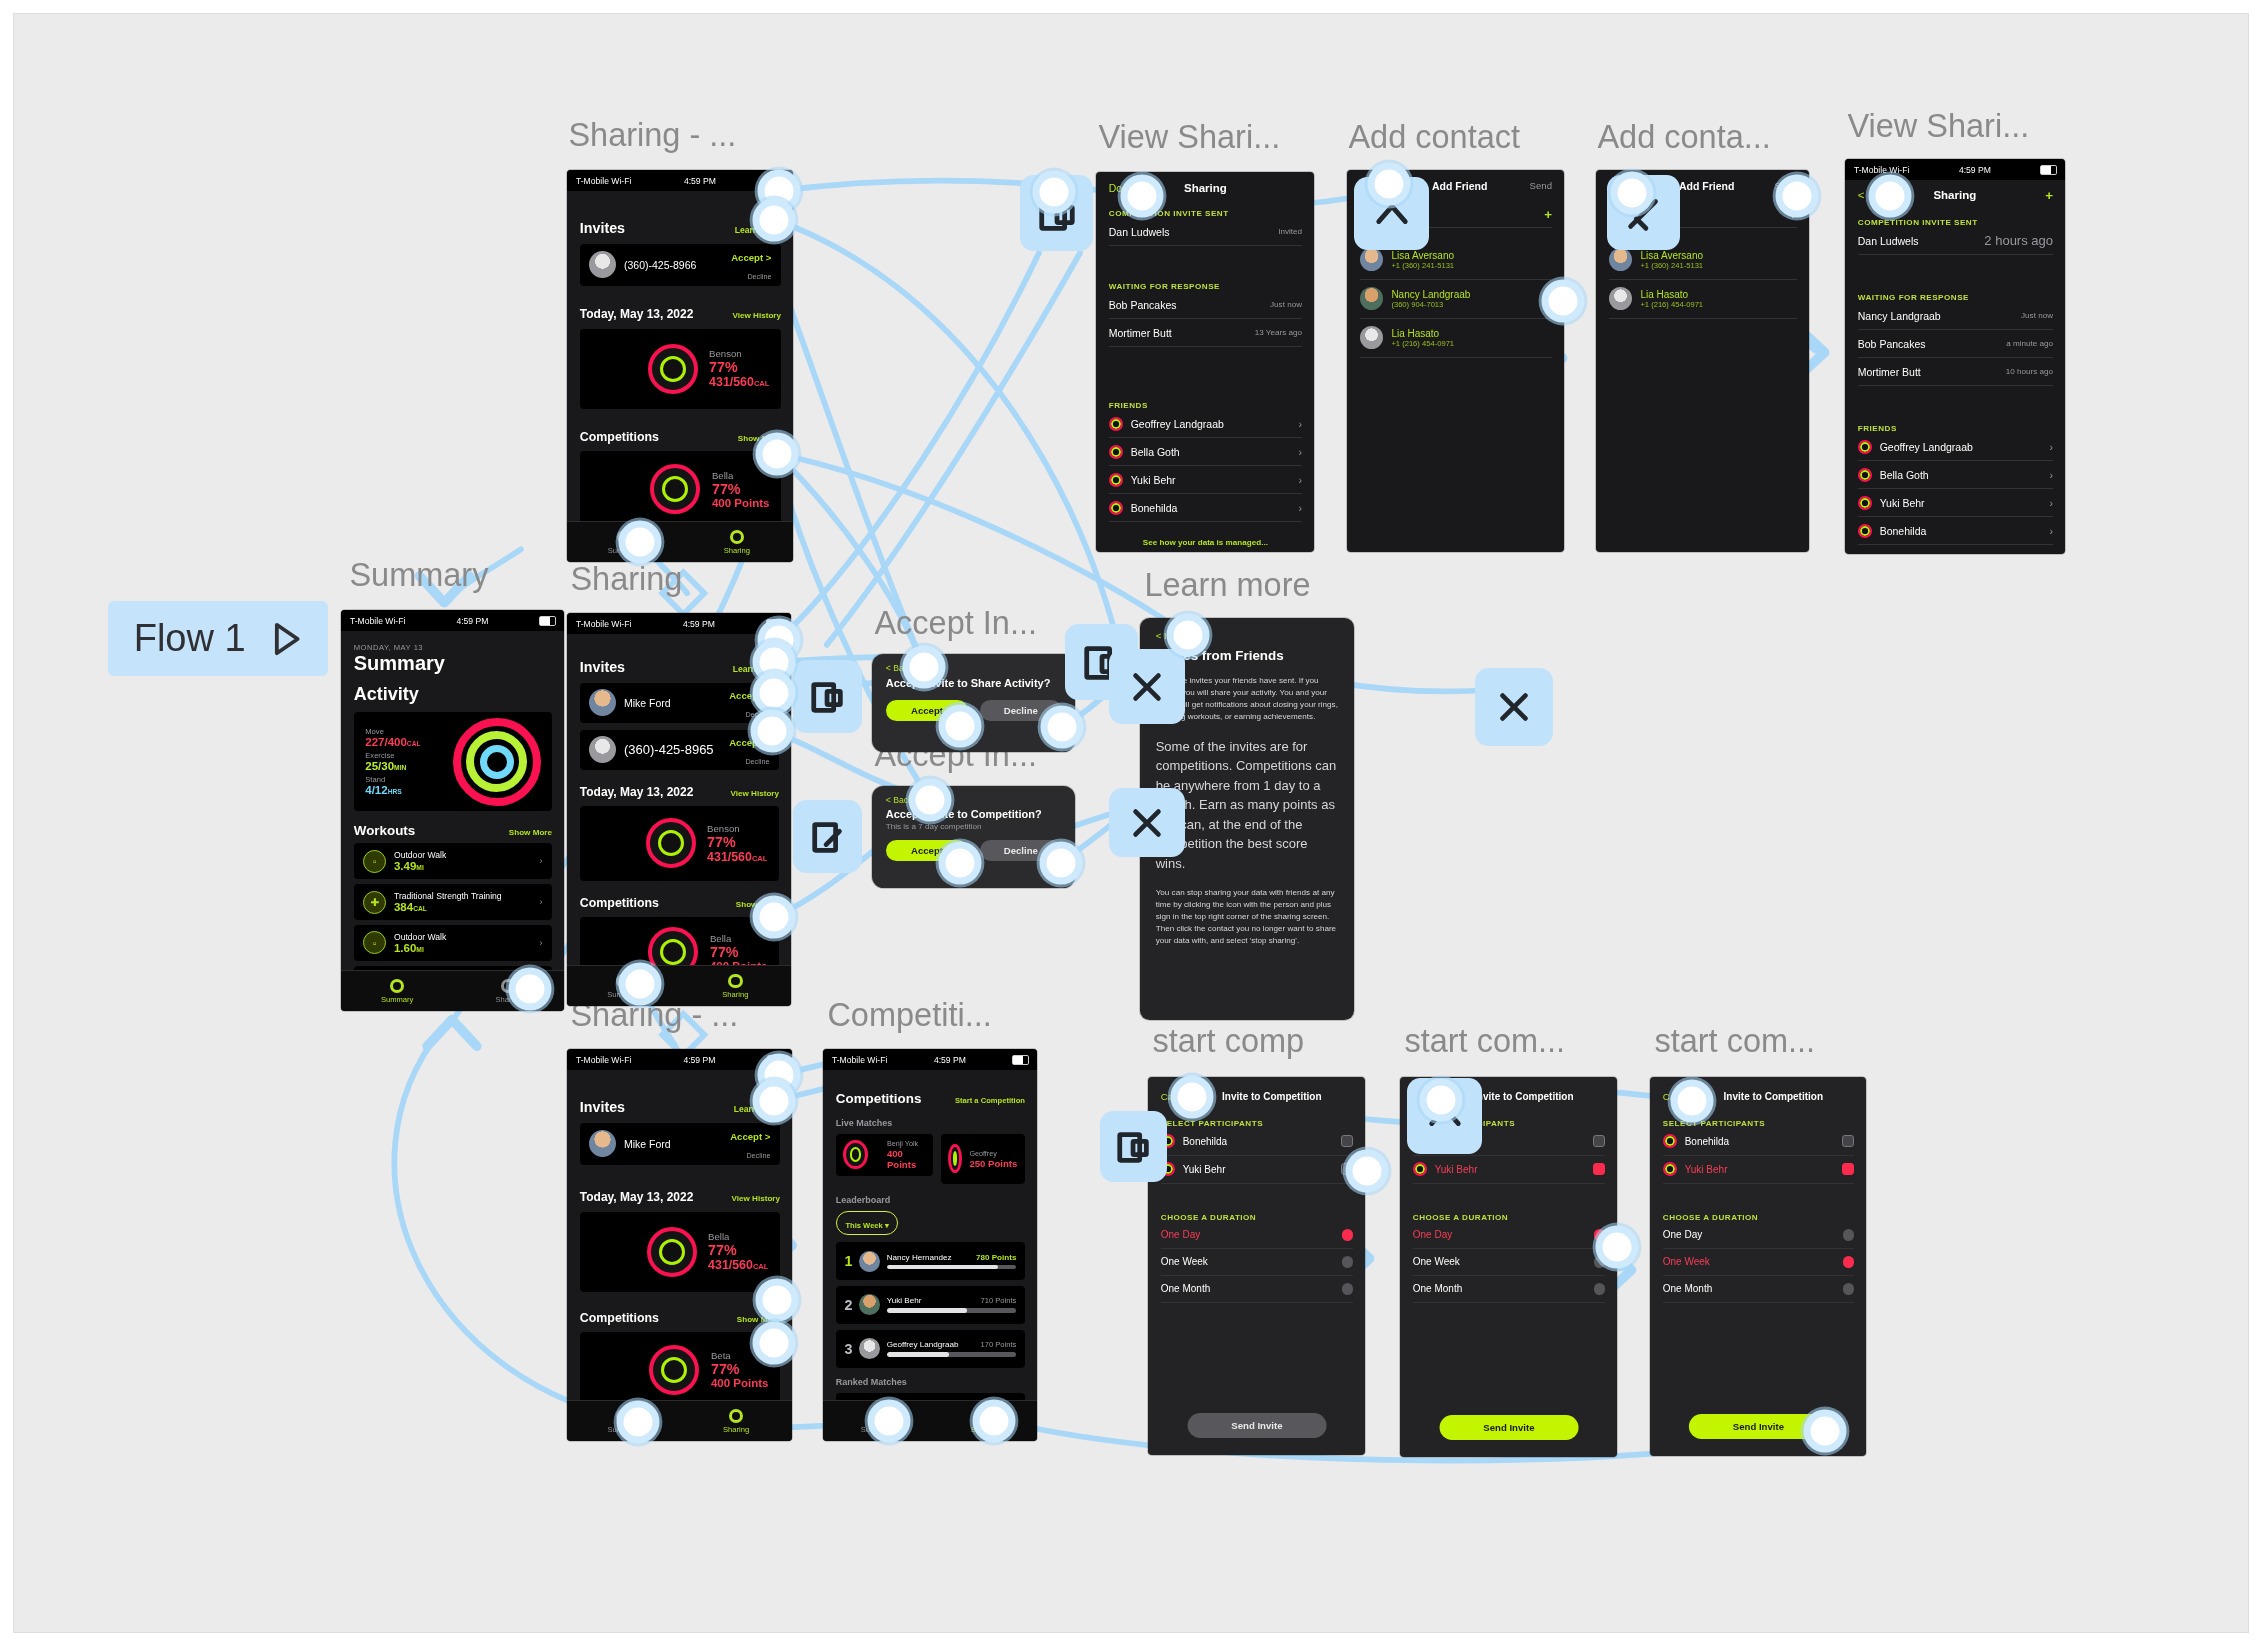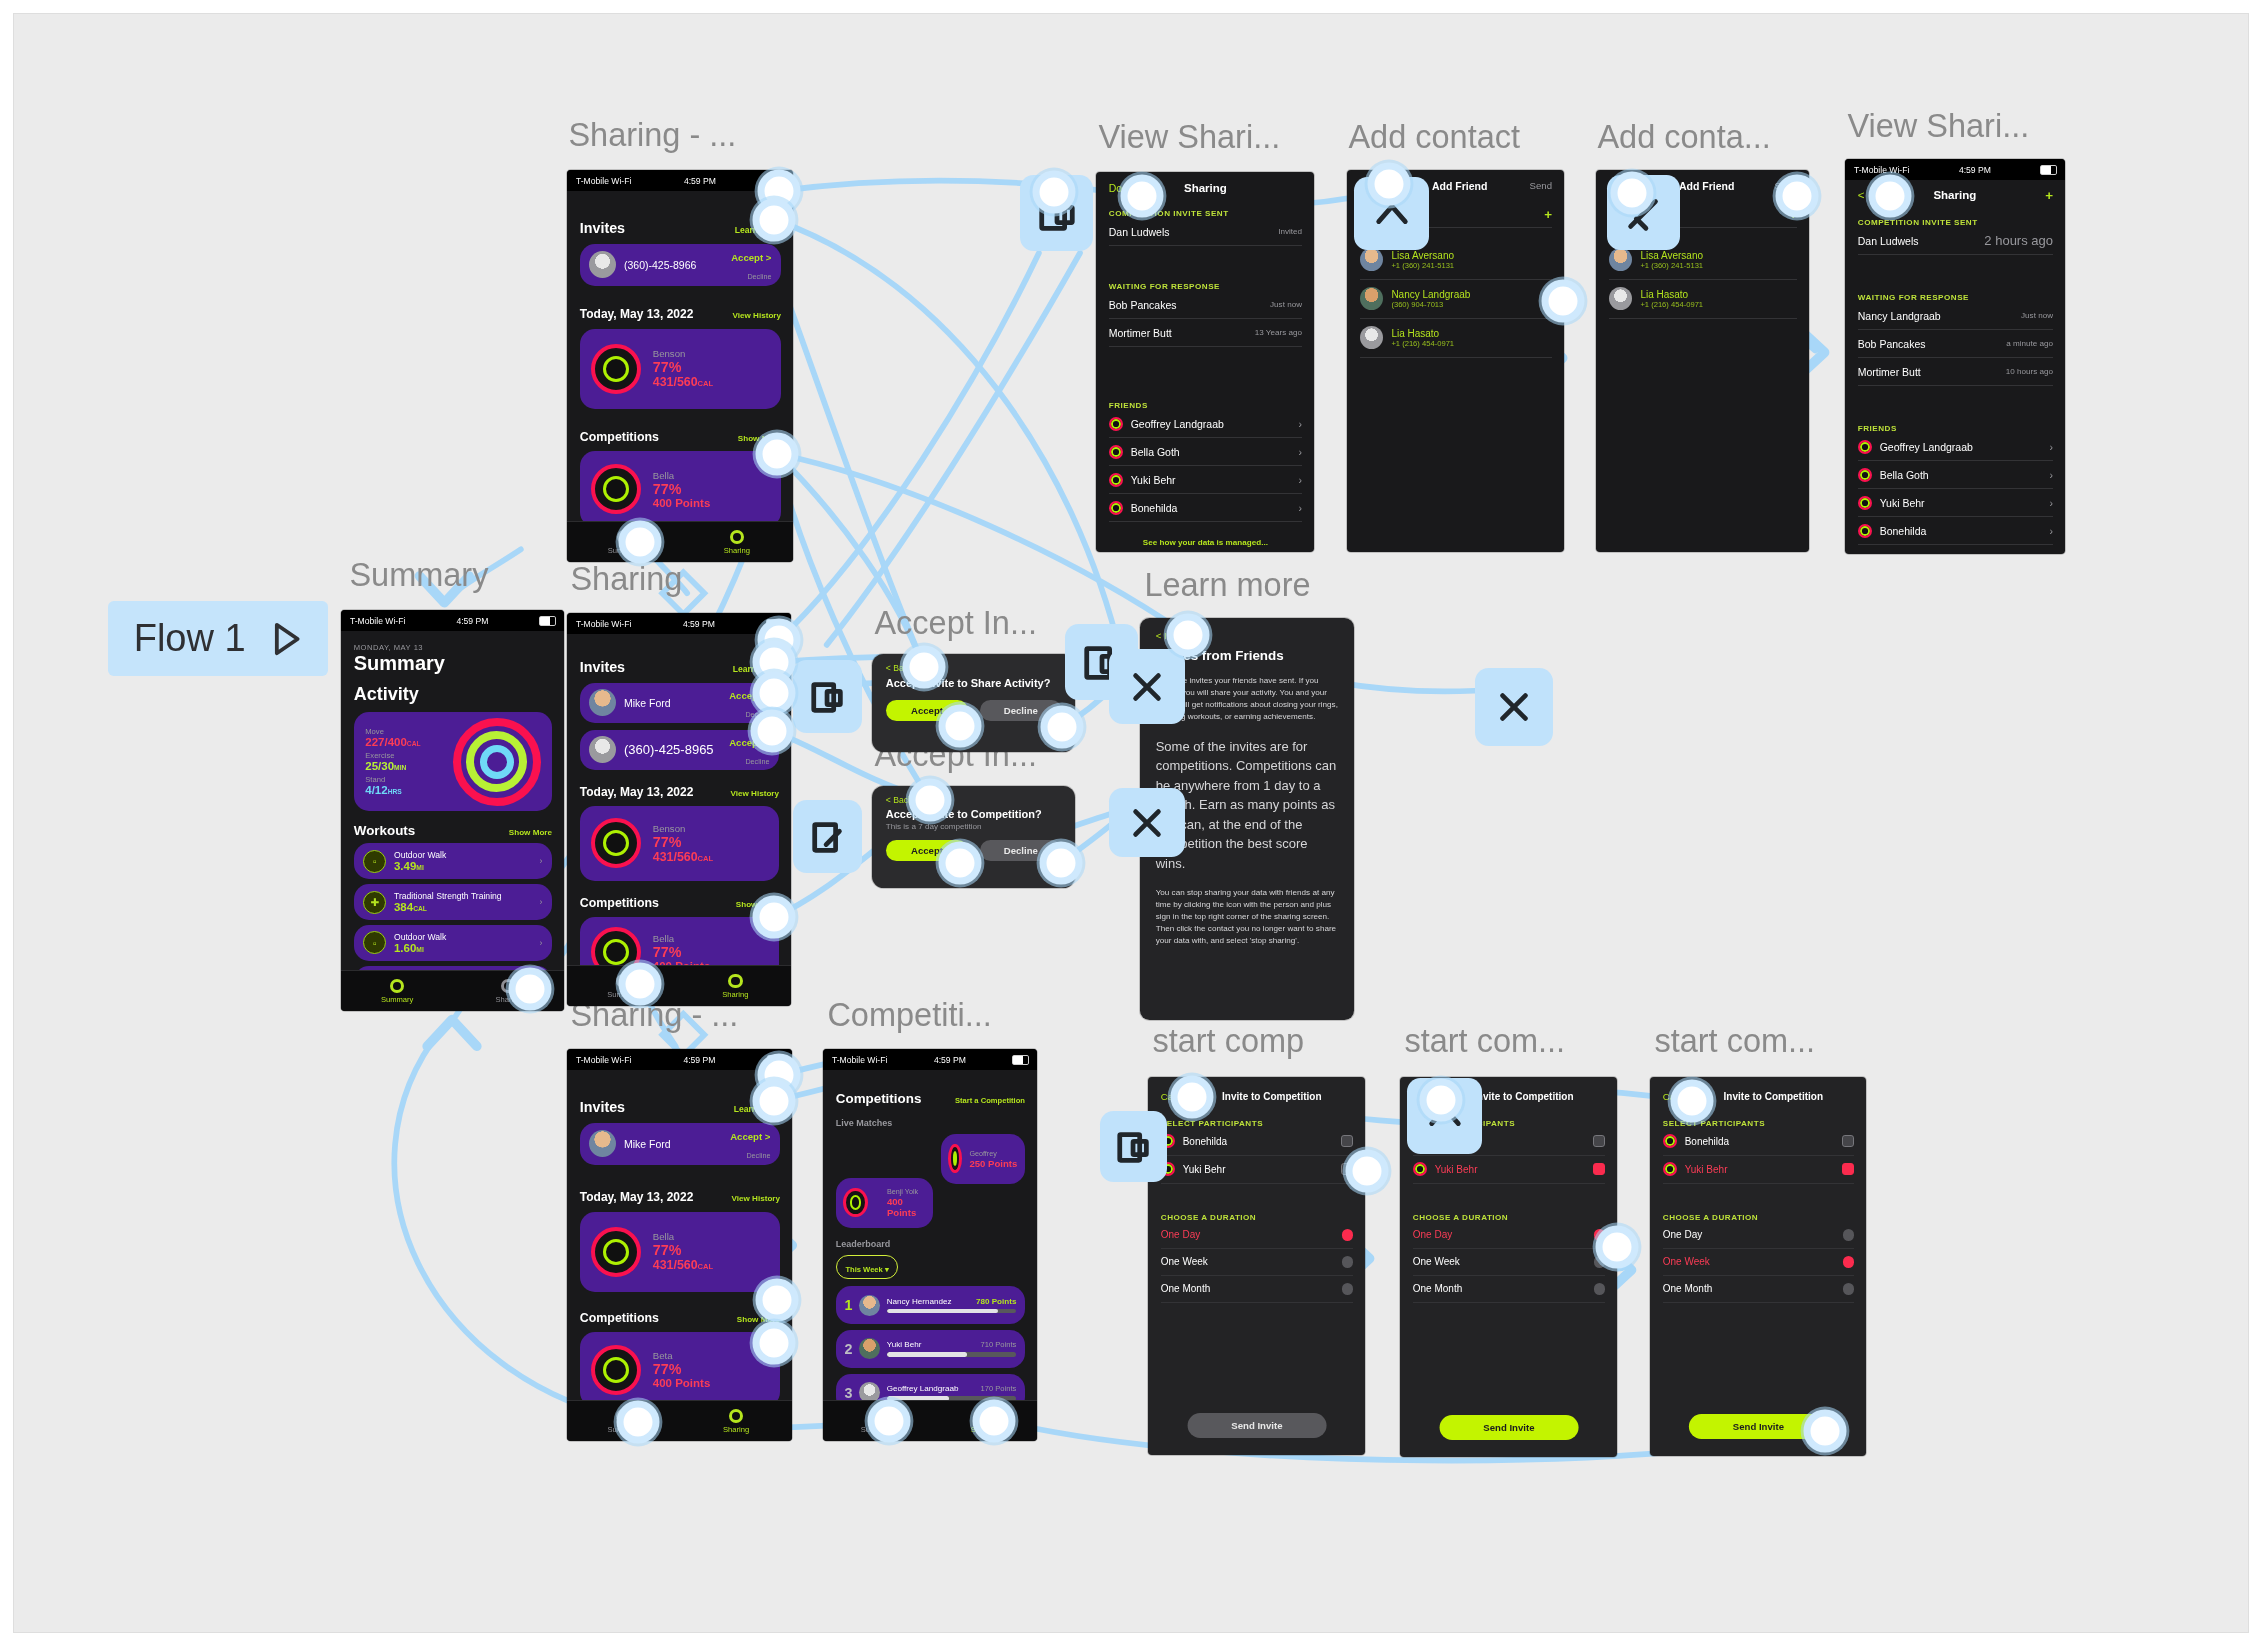--- a/index.html
+++ b/index.html
@@ -25,21 +25,21 @@
     padding:0 8.6px;font-size:8.6px;color:#fff;}
   .statusbar .batt{width:14.3px;height:7.6px;border:1px solid #cfcfcf;border-radius:1.9px;background:linear-gradient(90deg,#fff 70%,transparent 70%);display:inline-block;}
   .pad{padding:0 12.4px;}
   .caps{color:#bfe33a;font-size:8.1px;font-weight:700;letter-spacing:0.5px;}
   .lime{color:#b5e51e;}
   .red{color:#fb3c56;}
   .gray{color:#98989d;}
   .sec-h{display:flex;align-items:baseline;justify-content:space-between;}
   .h1{font-size:14.3px;font-weight:700;color:#fff;}
   .link{font-size:8.6px;font-weight:700;color:#b5e51e;}
-  .card{background:#4c1d95;border-radius:15px;}
+  .card{background:#000000;border-radius:4px;justify-content:flex-end;}
   .row-line{display:flex;align-items:center;border-bottom:1px solid #333336;}
 
   .ring{border-radius:50%;border:4.8px solid #fa114f;display:flex;align-items:center;justify-content:center;box-sizing:border-box;background:#141414;}
   .ring .r2{width:62%;height:62%;border-radius:50%;border:3.8px solid #aef102;box-sizing:border-box;background:#101010;}
   .ring-lg{width:50px;height:50px;}
   .ring-sm{width:29px;height:29px;border-width:3.8px;}
   .ring-sm .r2{border-width:2.9px;}
   .ring-xs{width:14.3px;height:14.3px;border:2.9px solid #fa114f;box-shadow:inset 0 0 0 1.9px #aef102;border-radius:50%;background:#111;box-sizing:border-box;}
   .rings-big{position:relative;width:88px;height:88px;}
   .rings-big div{position:absolute;border-radius:50%;box-sizing:border-box;}
@@ -617,21 +617,21 @@
       <span>4:59 PM</span>
       <span class="batt"></span>
     </div>
     <div class="pad">
       <div class="sec-h" style="margin-top:21px;">
         <span class="h1" style="font-size:13.4px;">Competitions</span>
         <span class="link" style="font-size:7.6px;">Start a Competition</span>
       </div>
       <div class="gray" style="font-size:9px;font-weight:700;margin-top:11.5px;">Live Matches</div>
       <div style="display:flex;gap:7.6px;margin-top:5.7px;">
-        <div class="card" style="flex:1;height:50px;display:flex;align-items:center;padding:0 7.6px;gap:19px;margin-top:44px;">
+        <div class="card" style="flex:1;height:42px;display:flex;align-items:center;padding:0 7.6px;gap:19px;">
           <div class="ring ring-sm">
                 <div class="r2"></div>
               </div>
           <div>
             <div class="gray" style="font-size:7.2px;">Benji Yolk</div>
             <div class="red" style="font-size:9.6px;font-weight:700;">400 Points</div>
           </div>
         </div>
         <div class="card" style="width:69px;height:50px;display:flex;align-items:center;padding:0 7.6px;gap:7.6px;overflow:hidden;">
           <div class="ring ring-sm">

